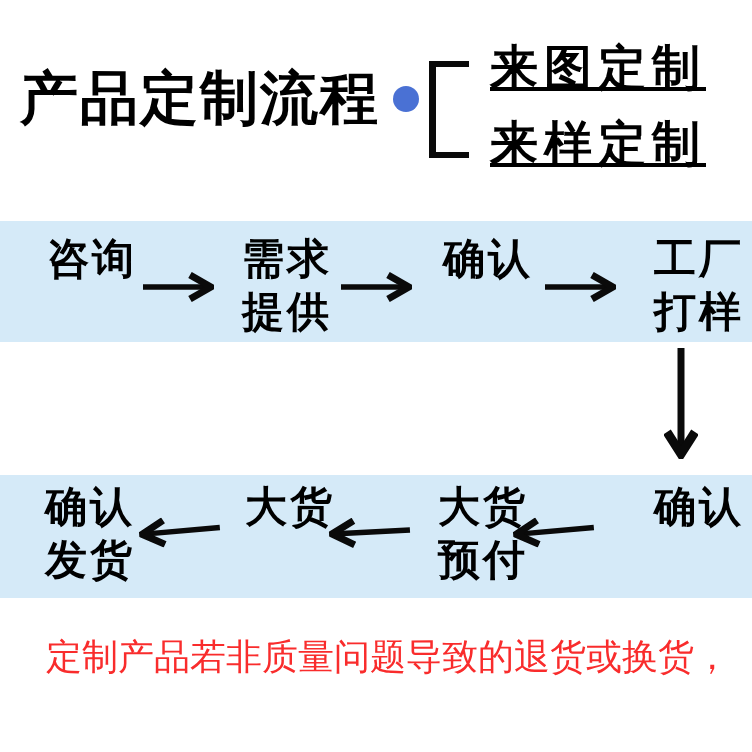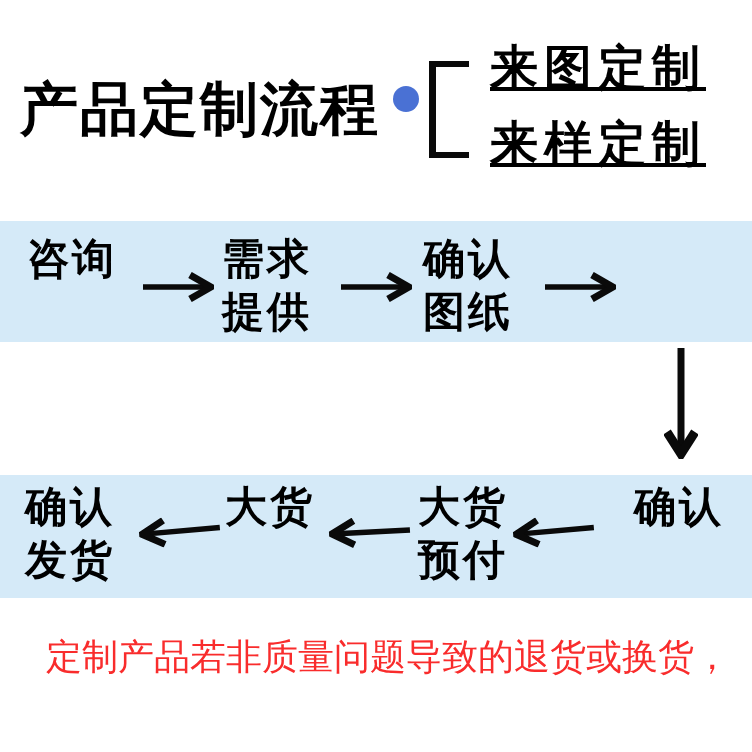--- a/index.html
+++ b/index.html
@@ -15,21 +15,21 @@
     color:var(--ink);
   }
   .canvas{
     position:relative;
     width:752px;height:752px;
     background:#ffffff;
     overflow:hidden;
   }
   
   .title{
-    position:absolute;left:20px;top:80px;
+    position:absolute;left:20px;top:69px;
     font-size:58px;font-weight:900;letter-spacing:2px;
     line-height:1;color:#000;white-space:nowrap;
   }
   .bullet-dot{
     position:absolute;left:393px;top:86px;
     width:26px;height:26px;border-radius:50%;
     background:var(--dot-blue);
   }
   .bracket{
     position:absolute;left:429px;top:61px;
@@ -45,21 +45,21 @@
   }
   .option.o1{top:44px;}
   .option.o2{top:120px;}
   
   .band{position:absolute;left:0;width:752px;background:var(--band-bg);}
   .band.top{top:221px;height:121px;}
   .band.bottom{top:475px;height:123px;}
   
   .step{
     position:absolute;width:110px;
-    text-align:left;
+    text-align:right;
     font-size:42px;font-weight:600;letter-spacing:3px;
     line-height:53px;color:#000;white-space:nowrap;
   }
   .t1{left:27px;top:232px;}
   .t2{left:222px;top:232px;}
   .t3{left:423px;top:232px;}
   .t4{left:634px;top:232px;}
   .b1{left:25px;top:480px;}
   .b2{left:225px;top:480px;}
   .b3{left:418px;top:480px;}
@@ -99,21 +99,24 @@
 
   <div class="step t1">
     <div>咨询</div>
   </div>
   <div class="step t2">
     <div>需求</div>
     <div>提供</div>
   </div>
   <div class="step t3">
     <div>确认</div>
-    <div>图纸</div>
+  </div>
+  <div class="step t4">
+    <div>工厂</div>
+    <div>打样</div>
   </div>
 
   <div class="arrow ar1">
     <svg width="72" height="30" viewBox="0 0 72 30">
         <line class="stroke" x1="1" y1="15" x2="64" y2="15" stroke-width="5.5"></line>
         <path class="stroke" d="M48 3 L69 15 L48 27" stroke-width="7"></path>
       </svg>
   </div>
   <div class="arrow ar2">
     <svg width="72" height="30" viewBox="0 0 72 30">

